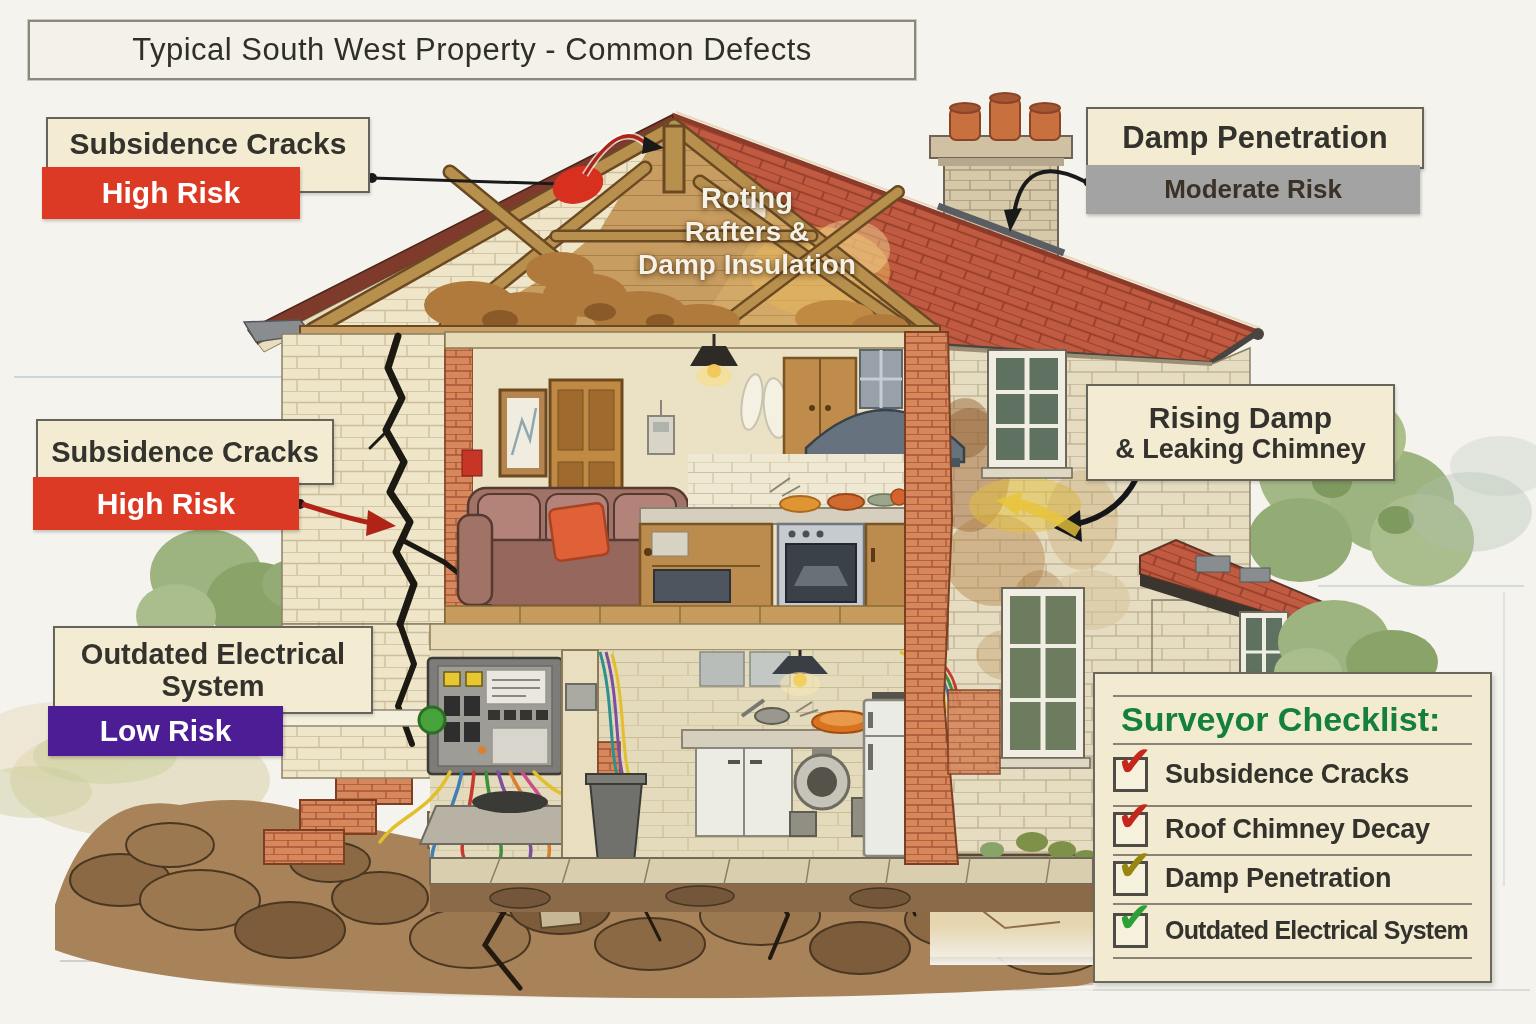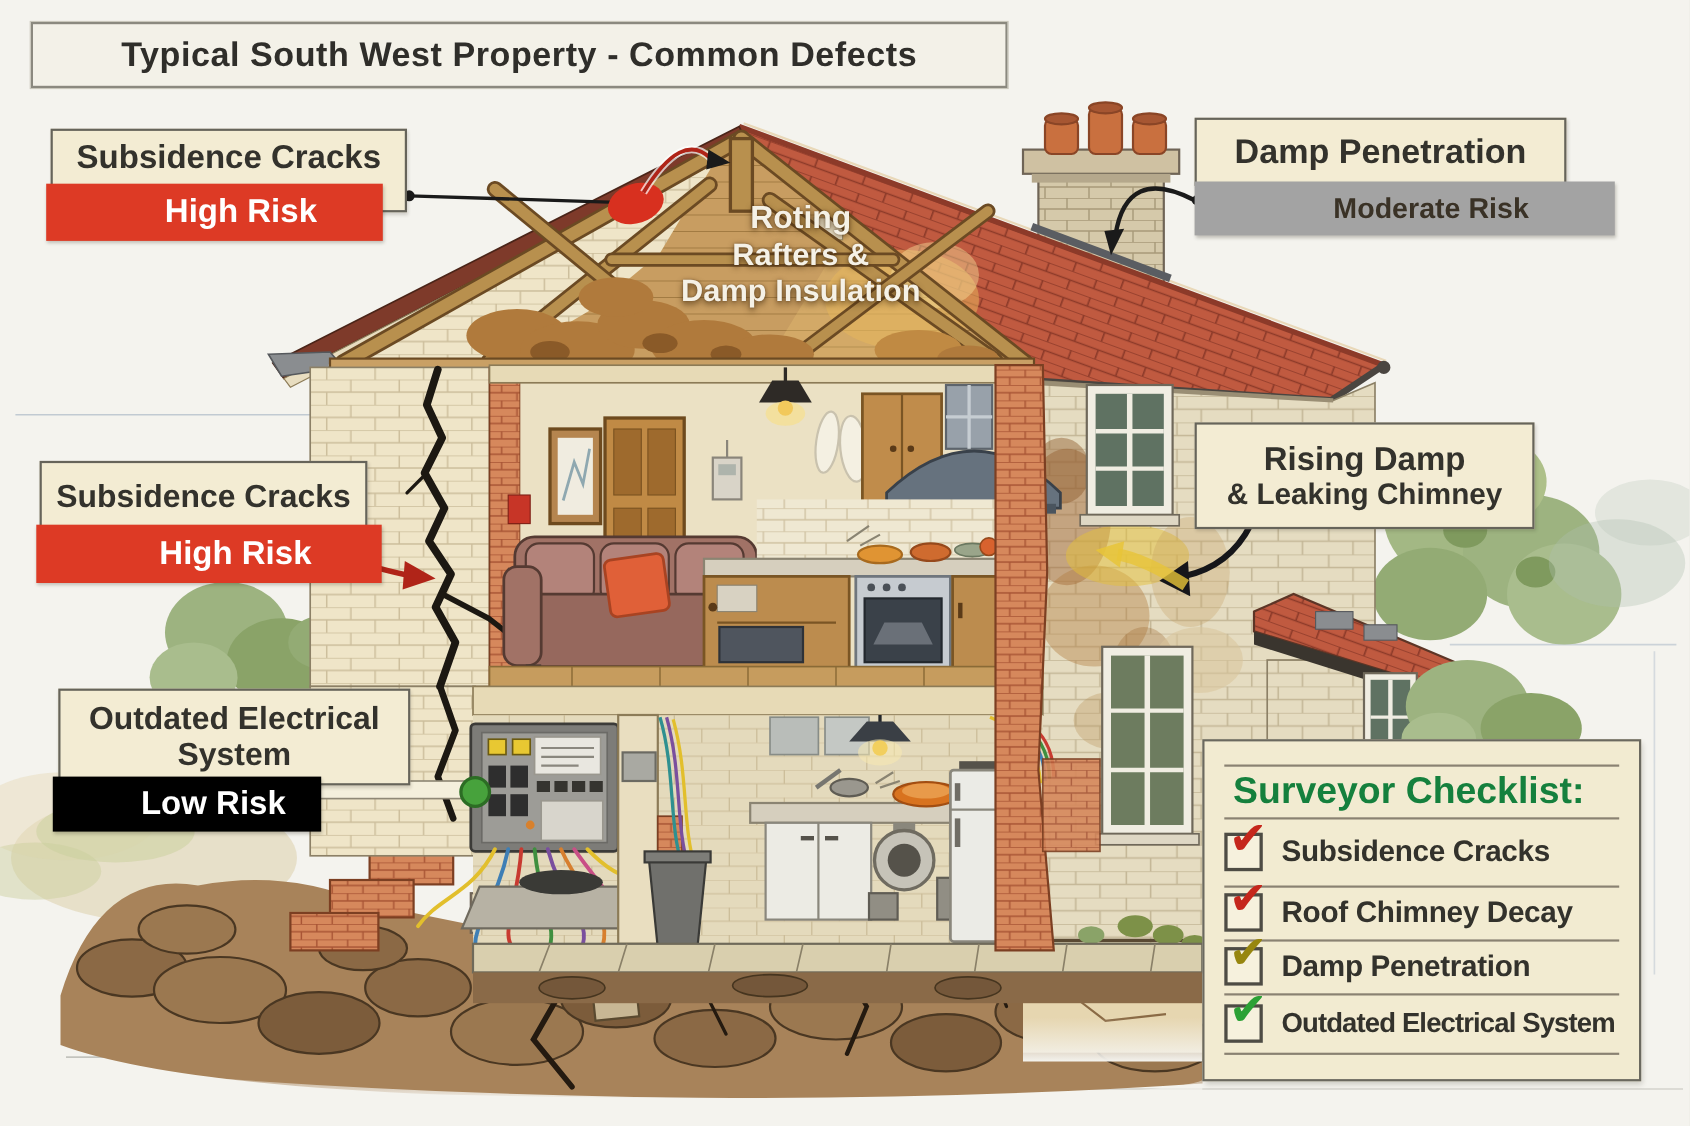--- a/index.html
+++ b/index.html
@@ -6,30 +6,30 @@
   body{width:1536px;height:1024px;overflow:hidden;background:#e9e8e3;}
   .canvas{position:relative;width:1536px;height:1024px;background:#f4f3ee;
           font-family:"Liberation Sans","DejaVu Sans",sans-serif;color:#33322c;}
   .art{position:absolute;left:0;top:0;width:1536px;height:1024px;}
 
   .tag{position:absolute;background:#f3ecd3;border:2px solid #66645a;
        display:flex;align-items:center;justify-content:center;text-align:center;
        font-weight:bold;color:#33322c;box-shadow:1px 2px 3px rgba(40,35,20,.18);z-index:3;}
   .tag .t-line{line-height:1.12;}
   .banner{position:absolute;display:flex;align-items:center;justify-content:center;
-          font-weight:bold;box-shadow:1px 2px 3px rgba(40,35,20,.25);z-index:4;padding-left:48px;}
+          font-weight:bold;box-shadow:1px 2px 3px rgba(40,35,20,.25);z-index:4;}
   .banner.white{color:#ffffff;}
   .banner.dark{color:#3a3226;}
 
   .title-box{position:absolute;left:28px;top:20px;width:884px;height:56px;
              background:#f3f1e8;border:2px solid #8b897f;outline:1px solid #c9c7bb;
              display:flex;align-items:center;justify-content:center;
-             font-size:31px;font-weight:bold;letter-spacing:.5px;color:#2f2e2a;z-index:3;}
-
-  .attic-note{position:absolute;left:558px;top:182px;width:340px;text-align:center;
+             font-size:31px;font-weight:normal;letter-spacing:.5px;color:#2f2e2a;z-index:3;}
+
+  .attic-note{position:absolute;left:577px;top:182px;width:340px;text-align:center;
               font-weight:bold;color:#f5f1e6;z-index:3;
               text-shadow:0 2px 6px rgba(70,45,15,.8),0 0 2px rgba(80,50,20,.6);}
   .attic-note .an1{font-size:29px;line-height:33px;}
   .attic-note .an2{font-size:28px;line-height:33px;}
   .attic-note .an3{font-size:28px;line-height:34px;text-align:center;}
 
   .checklist{position:absolute;left:1093px;top:672px;width:399px;height:311px;
              background:#f2ebd1;border:2.5px solid #6b695f;box-sizing:border-box;
              box-shadow:2px 3px 5px rgba(40,35,20,.2);z-index:5;}
   .cl-rule{position:absolute;left:18px;right:18px;height:0;border-top:2px solid #8a8272;}
@@ -564,21 +564,21 @@
 
 <div class="tag" style="left:53px;top:626px;width:316px;height:84px;flex-direction:column;justify-content:center;font-size:29px;">
   <span class="t-line">Outdated Electrical</span>
   <span class="t-line">System</span>
 </div>
 
 <div class="tag" style="left:1086px;top:384px;width:305px;height:93px;flex-direction:column;justify-content:center;">
   <span class="t-line" style="font-size:30px;">Rising Damp</span>
   <span class="t-line" style="font-size:27px;">&amp; Leaking Chimney</span>
 </div>
-<div class="banner white" style="left: 48px; top: 706px; width: 196px; height: 50px; font-size: 30px; background-color: #000000;">
+<div class="banner white" style="left: 48px; top: 706px; width: 235px; height: 50px; font-size: 30px; background-color: #4c1d95;">
   <span>Low Risk</span>
 </div>
 
 <div class="attic-note">
   <div class="an1">Roting</div>
   <div class="an2">Rafters &amp;</div>
   <div class="an3">Damp Insulation</div>
 </div>
 
 <div class="checklist">

